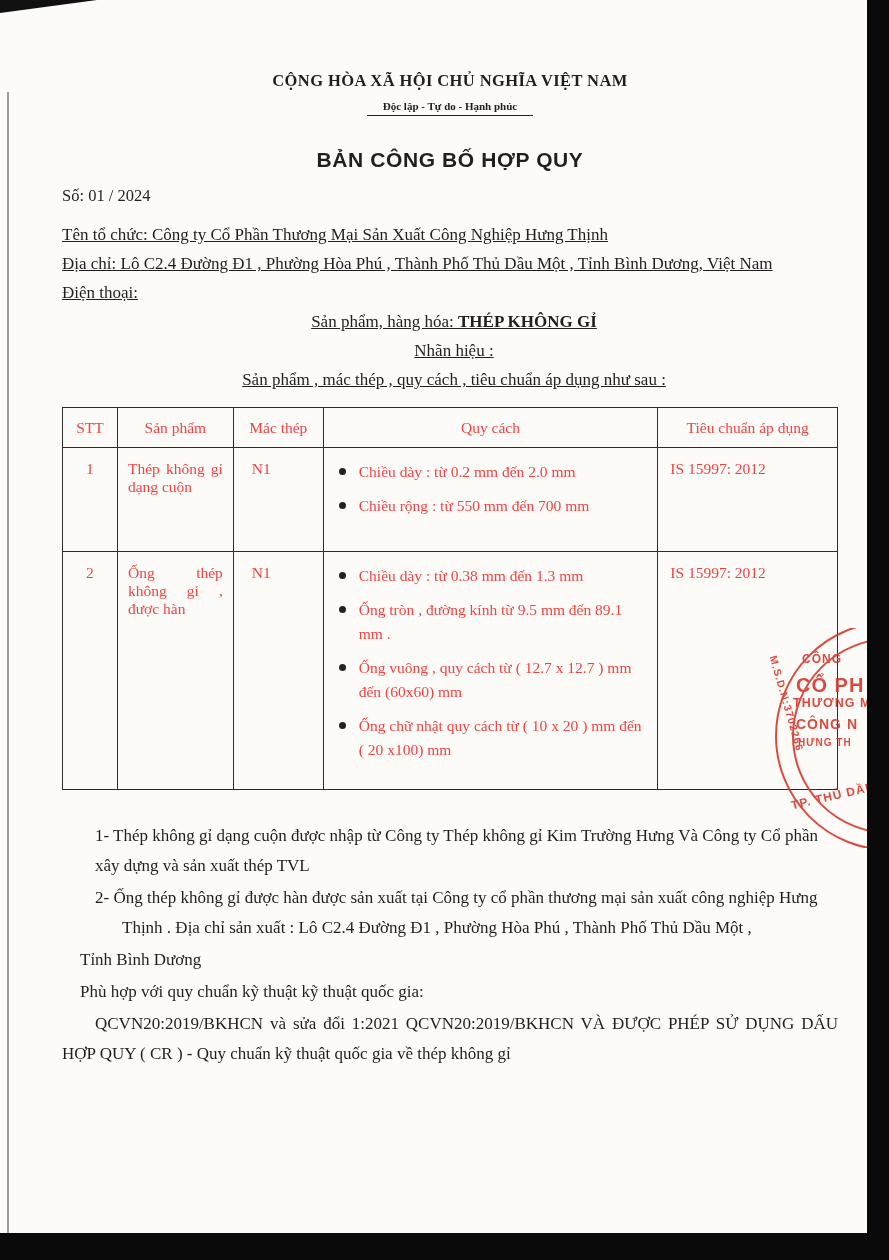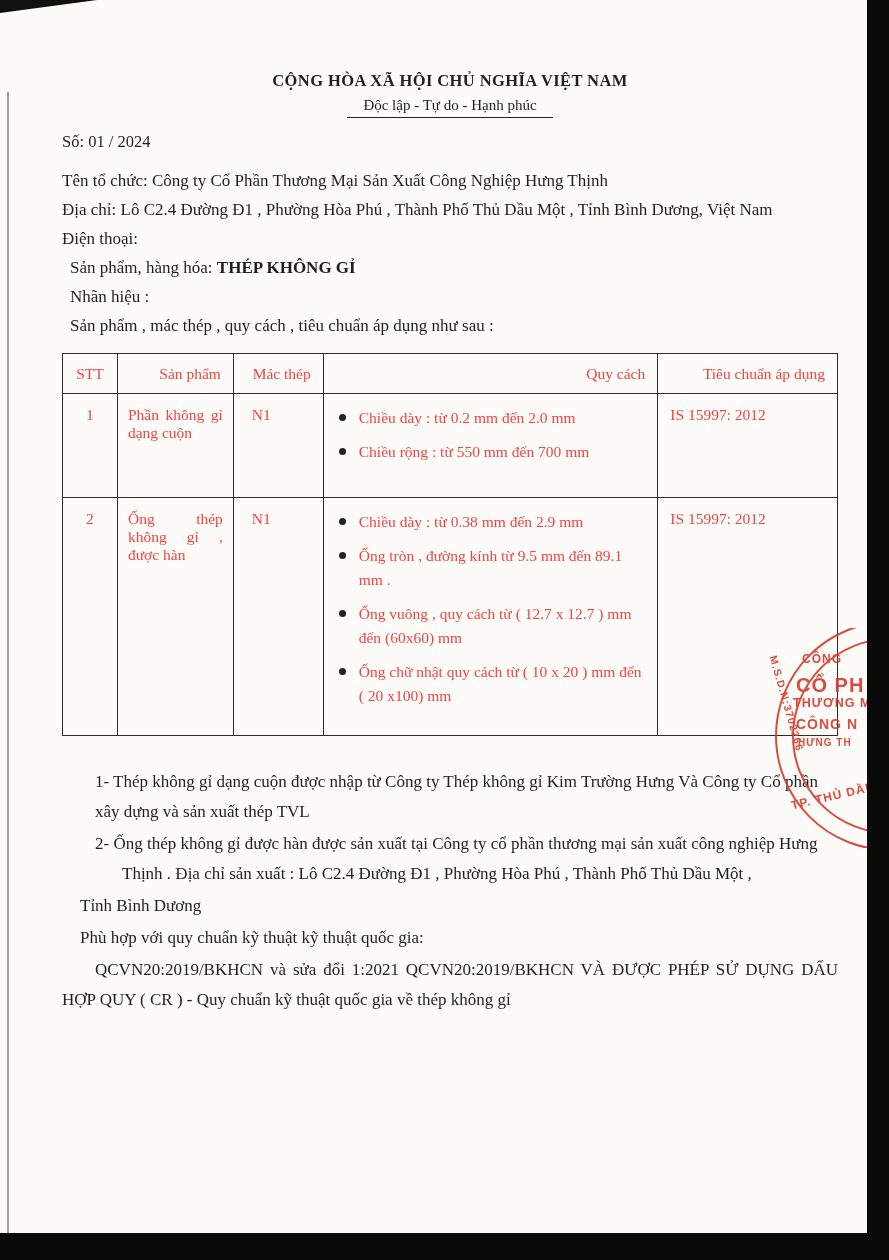--- a/index.html
+++ b/index.html
@@ -31,41 +31,41 @@
     }
 
     .content { position:absolute; left:62px; top:70px; width:776px; z-index:2; }
 
     .nat1 {
       text-align:center; font-weight:bold; font-size:16.5px;
       letter-spacing:.4px; line-height:22px;
     }
     .nat2-wrap { text-align:center; margin-top:4px; }
     .nat2 {
-      display:inline-block; font-weight:normal; font-size:15px;
+      display:inline-block; font-weight:bold; font-size:11px;
       padding:0 16px 3px 16px; border-bottom:1.6px solid #222;
     }
     .doc-title {
       margin-top:32px; text-align:center; font-weight:bold; font-size:21px;
       font-family:"Liberation Sans", sans-serif; letter-spacing:.6px;
     }
     .doc-number { margin-top:14px; text-align:left; font-size:16.5px; }
 
-    .body-block { margin-top:14px; }
+    .body-block { margin-top:14px;text-decoration:underline; }
     .para { font-size:17px; line-height:29px; }
-    .indent1 { padding-left:8px; }
+    .indent1 { padding-left:8px;text-align:center; }
     .para b { font-weight:bold; }
 
     table.spec-table {
       margin-top:13px; width:776px; border-collapse:collapse;
       font-size:15.5px; color:#ef4444;
     }
     .spec-table th, .spec-table td { border:1.2px solid #2c2c2c; }
     .spec-table th {
-      font-weight:normal; text-align:right; height:40px;
+      font-weight:normal; text-align:center; height:40px;
       padding:4px 12px; vertical-align:middle;
     }
     .spec-table th.h-stt { text-align:center; padding:4px 4px; }
     .spec-table td { vertical-align:top; padding:12px 10px; }
     .row-1 td { height:104px; }
     .row-2 td { height:238px; }
     td.c-stt { text-align:center; }
     td.c-sp  { text-align:justify; padding:12px 10px; }
     td.c-mt  { padding-left:18px; }
     td.c-tc  { padding-left:12px; }
@@ -112,20 +112,21 @@
   <div class="corner-topleft"></div>
   <div class="edge-left-line"></div>
 
   <div class="content">
 
     <div class="nat1">CỘNG HÒA XÃ HỘI CHỦ NGHĨA VIỆT NAM</div>
     <div class="nat2-wrap">
       <span class="nat2">Độc lập - Tự do - Hạnh phúc</span>
     </div>
 
+    <div class="doc-title">BẢN CÔNG BỐ HỢP QUY</div>
     <div class="doc-number">Số: 01 / 2024</div>
 
     <div class="body-block">
       <div class="para">Tên tổ chức: Công ty Cổ Phần Thương Mại Sản Xuất Công Nghiệp Hưng Thịnh</div>
       <div class="para">Địa chỉ: Lô C2.4 Đường Đ1 , Phường Hòa Phú , Thành Phố Thủ Dầu Một , Tỉnh Bình Dương, Việt Nam</div>
       <div class="para">Điện thoại:</div>
       <div class="para indent1">
         <span>Sản phẩm, hàng hóa: </span><b>THÉP KHÔNG GỈ</b>
       </div>
       <div class="para indent1">Nhãn hiệu :</div>
@@ -145,37 +146,37 @@
           <th class="h-stt">STT</th>
           <th>Sản phẩm</th>
           <th>Mác thép</th>
           <th>Quy cách</th>
           <th>Tiêu chuẩn áp dụng</th>
         </tr>
       </thead>
       <tbody>
         <tr class="row-1">
           <td class="c-stt">1</td>
-          <td class="c-sp">Phần không gỉ dạng cuộn</td>
+          <td class="c-sp">Thép không gỉ dạng cuộn</td>
           <td class="c-mt">N1</td>
           <td class="c-qc">
             <ul class="qc-list">
               <li>Chiều dày : từ 0.2 mm đến 2.0 mm</li>
               <li>Chiều rộng : từ 550 mm đến 700 mm</li>
             </ul>
           </td>
           <td class="c-tc">IS 15997: 2012</td>
         </tr>
         <tr class="row-2">
           <td class="c-stt">2</td>
           <td class="c-sp">Ống thép không gỉ , được hàn</td>
           <td class="c-mt">N1</td>
           <td class="c-qc">
             <ul class="qc-list">
-              <li>Chiều dày : từ 0.38 mm đến 2.9 mm</li>
+              <li>Chiều dày : từ 0.38 mm đến 1.3 mm</li>
               <li>Ống tròn , đường kính từ 9.5 mm đến 89.1 mm .</li>
               <li>Ống vuông , quy cách từ ( 12.7 x 12.7 ) mm đến (60x60) mm</li>
               <li>Ống chữ nhật quy cách từ ( 10 x 20 ) mm đến ( 20 x100) mm</li>
             </ul>
           </td>
           <td class="c-tc">IS 15997: 2012</td>
         </tr>
       </tbody>
     </table>
 

